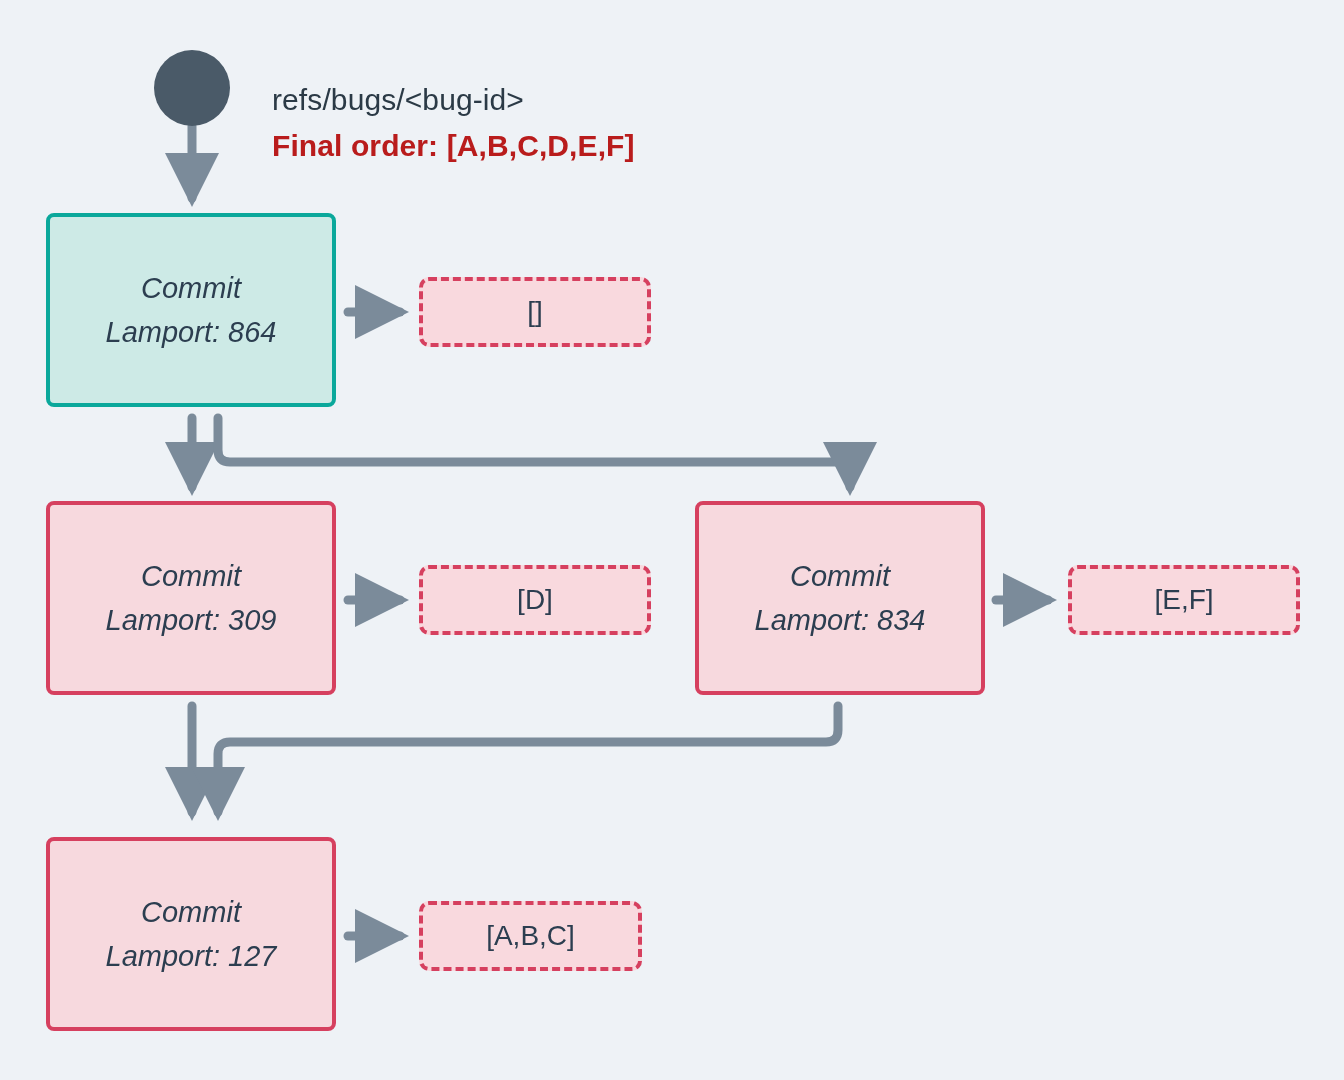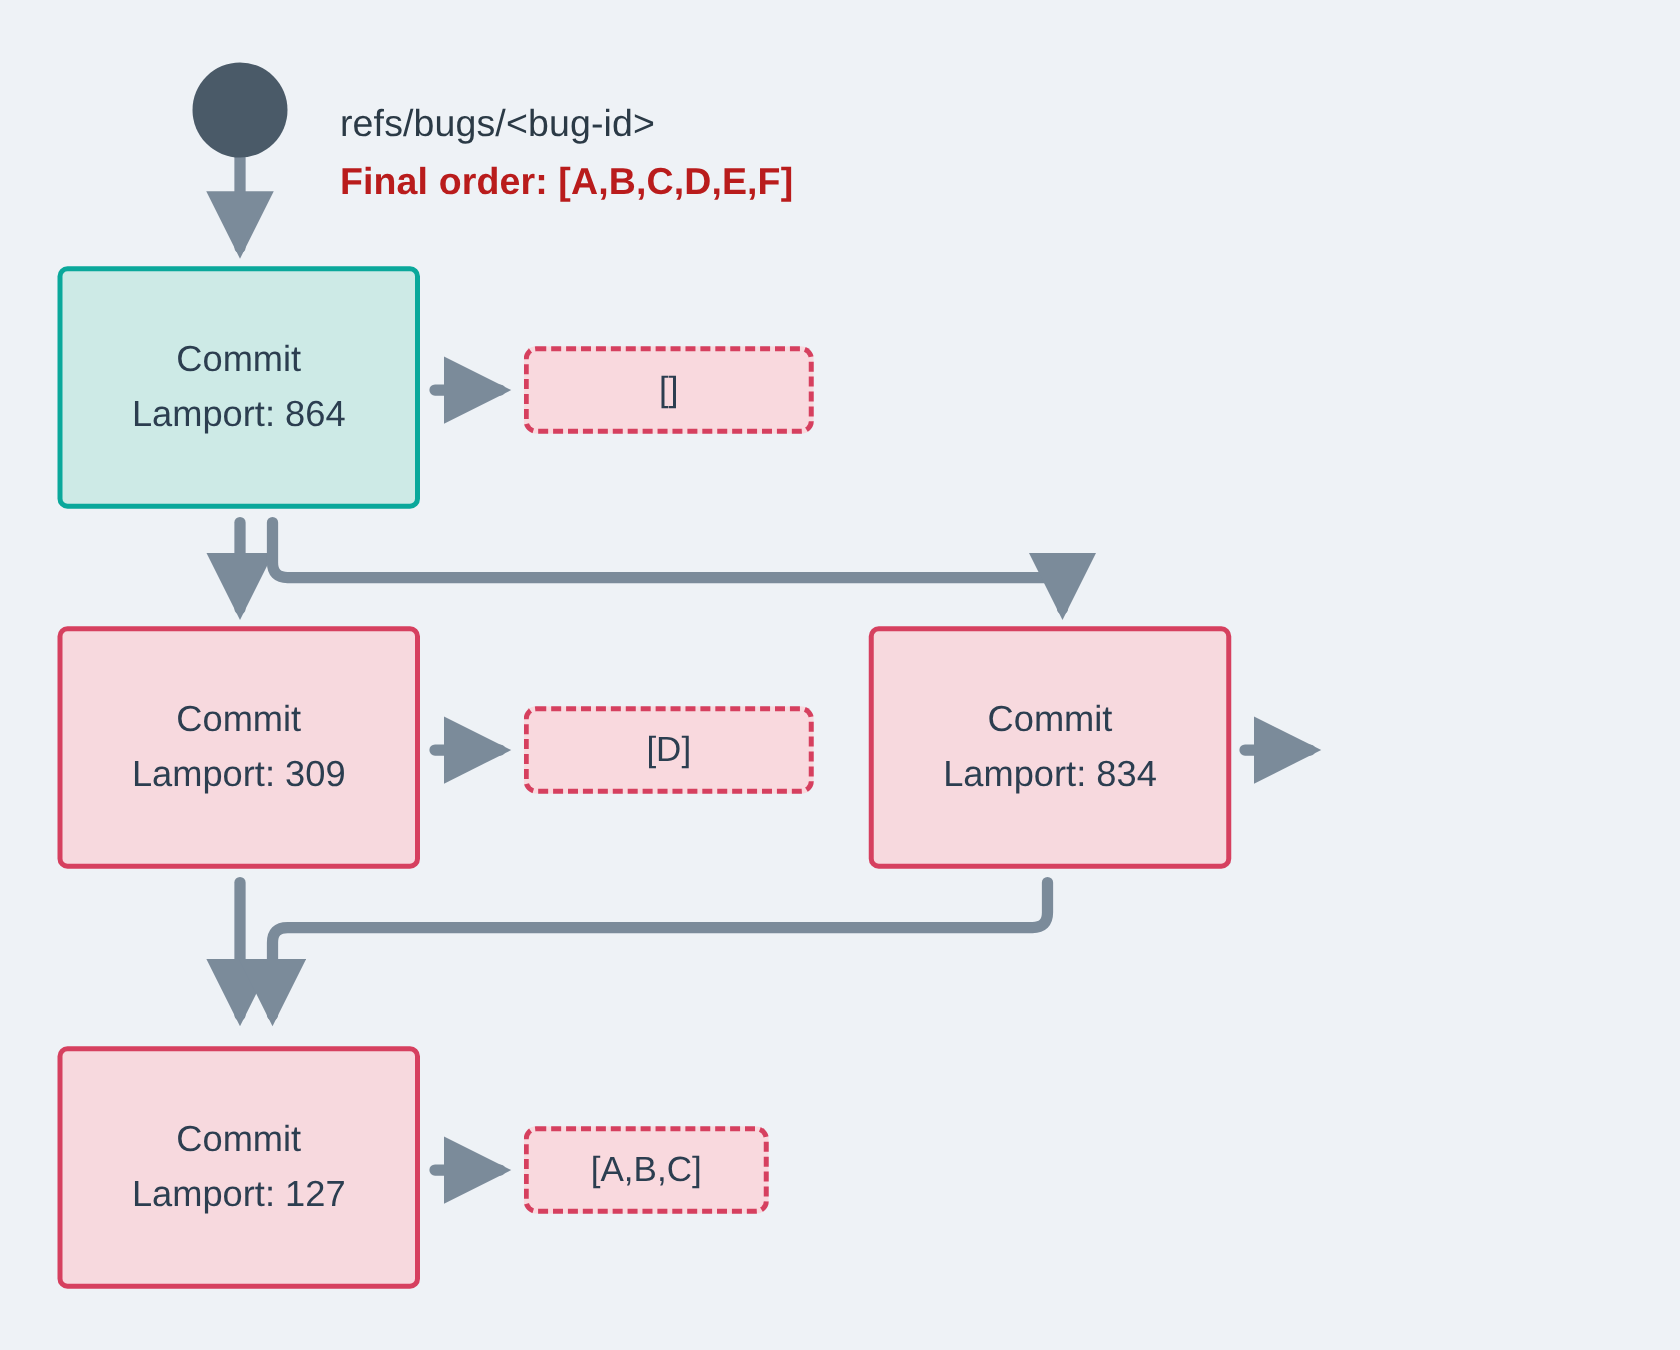--- a/index.html
+++ b/index.html
@@ -69,21 +69,21 @@
     text-align: center;
   }
   .node.teal {
     background: #cdeae6;
     border: 4px solid #0aa89b;
   }
   .node.pink {
     background: #f7d9de;
     border: 4px solid #d6405f;
   }
-  .node .ln { display: block; white-space: nowrap; }
+  .node .ln { display: block; white-space: nowrap; font-style: italic; }
 
   
   .payload {
     position: absolute;
     box-sizing: border-box;
     border-radius: 10px;
     background: #f9d9de;
     border: 4px dashed #d6405f;
     display: flex;
     align-items: center;
@@ -139,22 +139,25 @@
     <span class="ln">Lamport: 309</span>
   </div>
   <div class="payload" style="left:419px; top:565px; width:232px; height:70px;">
     <span>[D]</span>
   </div>
 
   <div class="node pink" style="left:695px; top:501px; width:290px; height:194px;">
     <span class="ln">Commit</span>
     <span class="ln">Lamport: 834</span>
   </div>
+  <div class="payload" style="left:1068px; top:565px; width:232px; height:70px;">
+    <span>[E,F]</span>
+  </div>
 
   <div class="node pink" style="left:46px; top:837px; width:290px; height:194px;">
     <span class="ln">Commit</span>
     <span class="ln">Lamport: 127</span>
   </div>
-  <div class="payload" style="left:419px; top:901px; width:196px; height:70px;">
+  <div class="payload" style="left:419px; top:901px; width:223px; height:70px;">
     <span>[A,B,C]</span>
   </div>
 
 </div>
 
 </body></html>

